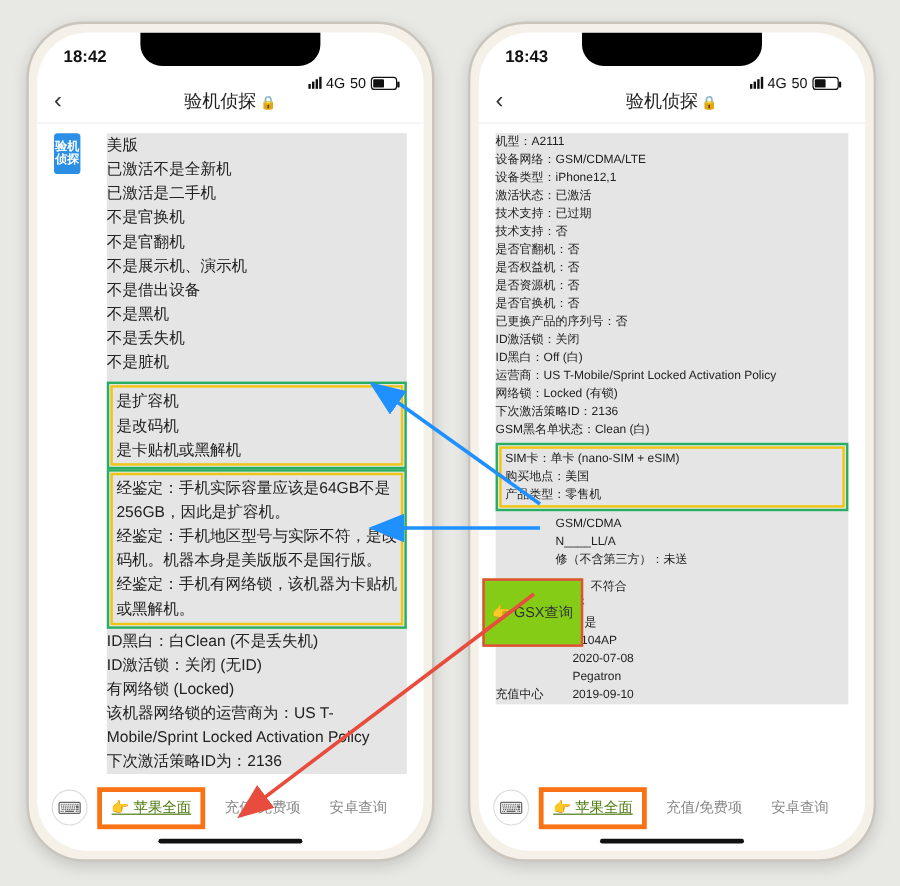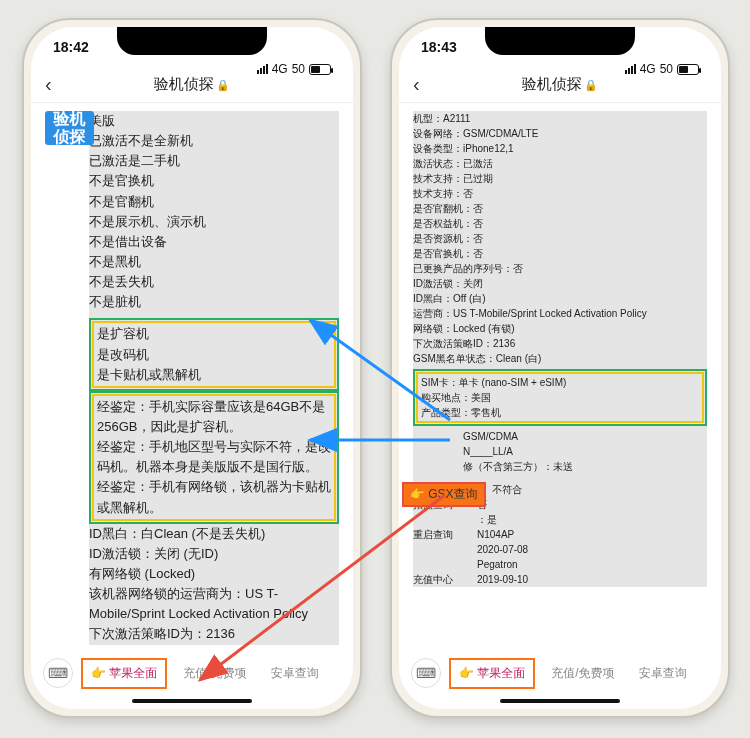--- a/index.html
+++ b/index.html
@@ -72,24 +72,24 @@
     position: relative;
     height: 560px;
     padding: 8px 14px 0 14px;
     font-size: 13px;
     color: #222;
     line-height: 1.55;
   }
   .badge-app {
     position:absolute;
     left:14px; top:8px;
-    width:49px;height:34px;
+    width:22px;height:34px;
     background:#2b8fe6;
     color:#fff;
-    font-size:16px;
+    font-size:10px;
     font-weight:600;
     display:flex;align-items:center;justify-content:center;
     border-radius:3px;
     text-align:center;
     line-height:1.1;
   }
   .msg {
     margin-left: 44px;
     background:#e5e5e5;
   }
@@ -107,35 +107,36 @@
   }
   .circle-btn {
     width:30px;height:30px;border:1px solid #ddd;border-radius:50%;
     display:flex;align-items:center;justify-content:center;font-size:14px;color:#666;
   }
   .tab-btn {
     padding:5px 8px;
     font-size:12px;
   }
   .tab-btn.active {
-    border:2px solid #f97316;
-    color:#be185d;
+    border:4px solid #f97316;
+    color:#4d7c0f;
+    text-decoration:underline;
   }
   .home-ind {
     position:absolute;
     bottom:6px;left:50%;transform:translateX(-50%);
     width:120px;height:4px;background:#111;border-radius:3px;
   }
   .overlay { position:absolute; inset:0; pointer-events:none; z-index:20; }
   .gsx-badge {
     position:absolute;
     left:402px; top:482px;
     border:2px solid #e74c3c;
-    background:#f97316;
-    padding:2px 6px;
+    background:#84cc16;
+    padding:18px 6px;
     font-size:12px;
     color:#333;
     display:flex;align-items:center;gap:3px;
   }
   .kv { display:flex; gap:4px; }
   .kv b{font-weight:400;}
   .right .content { font-size:10px; line-height:1.5; }
   .right .msg { margin-left:0; }
   svg.arrow{position:absolute;overflow:visible;}
 </style>

